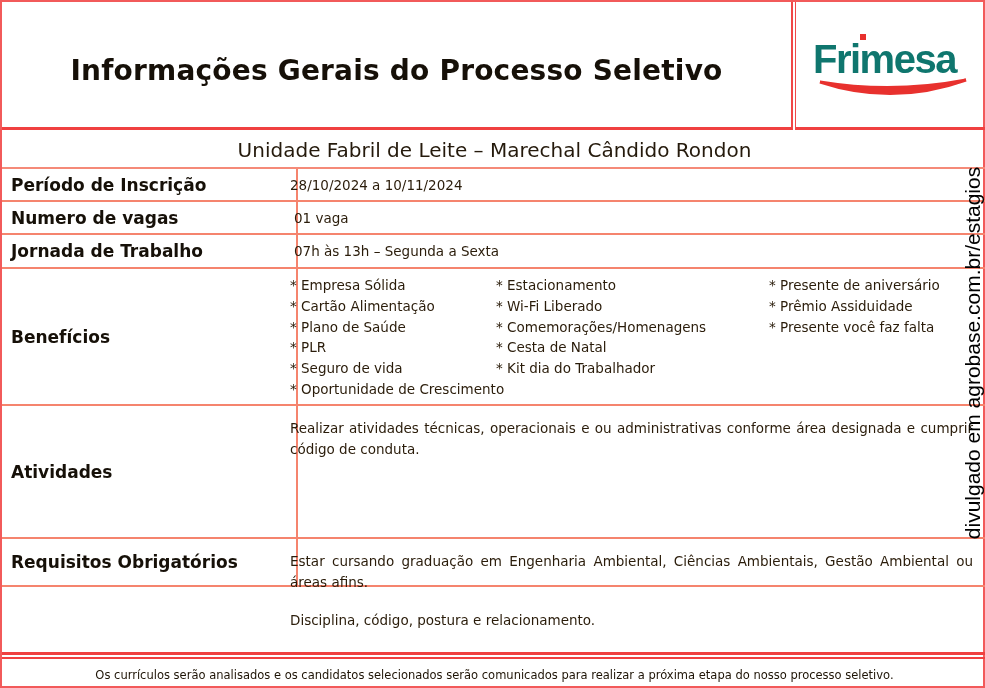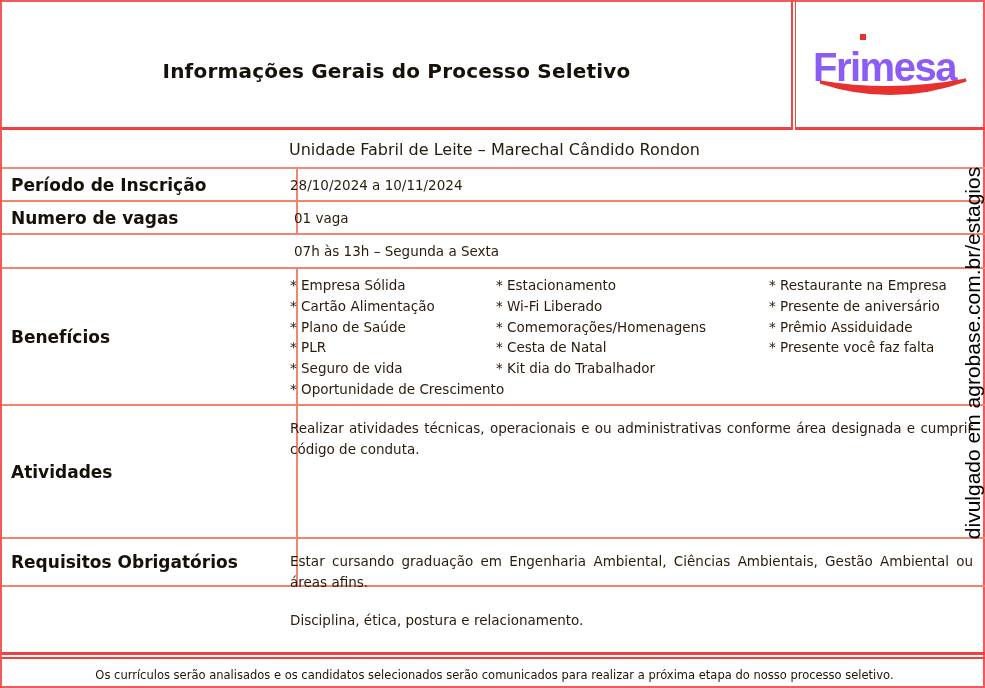--- a/index.html
+++ b/index.html
@@ -3,29 +3,29 @@
 <meta charset="utf-8">
 <style>
   * { box-sizing: border-box; margin: 0; padding: 0; }
   html, body { width: 985px; height: 688px; background: #ffffff; overflow: hidden; }
   body { position: relative; font-family: "DejaVu Sans", sans-serif; color: #1a1208; }
 
   .outer { position: absolute; left: 0; top: 0; width: 985px; height: 688px; border: 2px solid #f25a5a; }
 
   
   .hdr-title { position: absolute; left: 0; top: 0; width: 791px; height: 128px; border-right: 2px solid #f04848; border-bottom: 3px solid #f04040; display: flex; align-items: center; justify-content: center; padding-top: 12px; }
-  .hdr-title span { font-size: 20px; font-weight: bold; letter-spacing: 0.2px; color: #161008; }
+  .hdr-title span { font-size: 28px; font-weight: bold; letter-spacing: 0.2px; color: #161008; }
   .hdr-logo { position: absolute; left: 793px; top: 0; width: 192px; height: 128px; border-left: 1px solid #f04848; border-bottom: 3px solid #f04040; }
-  .logo-text { position: absolute; left: 17px; top: 43px; font-family: "Liberation Sans", sans-serif; font-weight: bold; font-size: 40px; color: #8b5cf6; letter-spacing: -1.5px; }
+  .logo-text { position: absolute; left: 17px; top: 35px; font-family: "Liberation Sans", sans-serif; font-weight: bold; font-size: 40px; color: #0f766e; letter-spacing: -1.5px; }
   .logo-dot { position: absolute; left: 0; top: 0; }
   .logo-smile { position: absolute; left: 22px; top: 74px; width: 150px; height: 26px; }
 
   
   .subtitle { position: absolute; left: 0; top: 130px; width: 985px; height: 37px; border-bottom: 2px solid #f58a78; display: flex; align-items: center; justify-content: center; }
-  .subtitle span { font-size: 16px; color: #251a0c; padding-left: 0; }
+  .subtitle span { font-size: 20px; color: #251a0c; padding-left: 0; }
 
   
   .row { position: absolute; left: 0; width: 985px; border-bottom: 2px solid #f5846e; }
   .row .label { position: absolute; left: 0; top: 0; width: 296px; height: 100%; border-right: 2px solid #f5846e; display: flex; align-items: center; padding-left: 9px; }
   .row .label span { font-size: 17px; font-weight: bold; color: #161008; }
   .row .value { position: absolute; left: 286px; top: 0; right: 0; height: 100%; padding-left: 2px; padding-right: 14px; font-size: 13.5px; color: #2a1c0a; }
   .row .value.center { display: flex; align-items: center; }
 
   .benefits { position: relative; width: 100%; height: 100%; }
   .bcol { position: absolute; top: 6px; }
@@ -78,20 +78,23 @@
   <div class="row" style="top:200px;height:33px;">
     <div class="label">
         <span>Numero de vagas</span>
       </div>
     <div class="value center" style="padding-left:6px;">
         <span>01 vaga</span>
       </div>
   </div>
 
   <div class="row" style="top:233px;height:34px;">
+    <div class="label">
+        <span>Jornada de Trabalho</span>
+      </div>
     <div class="value center" style="padding-left:6px;">
         <span>07h às 13h – Segunda a Sexta</span>
       </div>
   </div>
 
   <div class="row" style="top:267px;height:137px;">
     <div class="label">
         <span>Benefícios</span>
       </div>
     <div class="value">
@@ -105,21 +108,20 @@
           <div>* Oportunidade de Crescimento</div>
         </div>
         <div class="bcol" style="left:206px;">
           <div>* Estacionamento</div>
           <div>* Wi-Fi Liberado</div>
           <div>* Comemorações/Homenagens</div>
           <div>* Cesta de Natal</div>
           <div>* Kit dia do Trabalhador</div>
         </div>
         <div class="bcol" style="left:479px;">
-          <div>* Restaurante na Empresa</div>
           <div>* Presente de aniversário</div>
           <div>* Prêmio Assiduidade</div>
           <div>* Presente você faz falta</div>
         </div>
       </div>
     </div>
   </div>
 
   <div class="row" style="top:404px;height:133px;">
     <div class="label">
@@ -134,21 +136,21 @@
     <div class="label">
         <span>Requisitos Obrigatórios</span>
       </div>
     <div class="value">
       <div class="para">Estar cursando graduação em Engenharia Ambiental, Ciências Ambientais, Gestão Ambiental ou áreas afins.</div>
     </div>
   </div>
 
   <div class="row" style="top:585px;height:68px;border-bottom:3px solid #f04040;">
     <div class="value center">
-        <span>Disciplina, ética, postura e relacionamento.</span>
+        <span>Disciplina, código, postura e relacionamento.</span>
       </div>
   </div>
 
   <div class="footer">
     <span>Os currículos serão analisados e os candidatos selecionados serão comunicados para realizar a próxima etapa do nosso processo seletivo.</span>
   </div>
 
   <div class="watermark">
     <span>divulgado em agrobase.com.br/estagios</span>
   </div>

